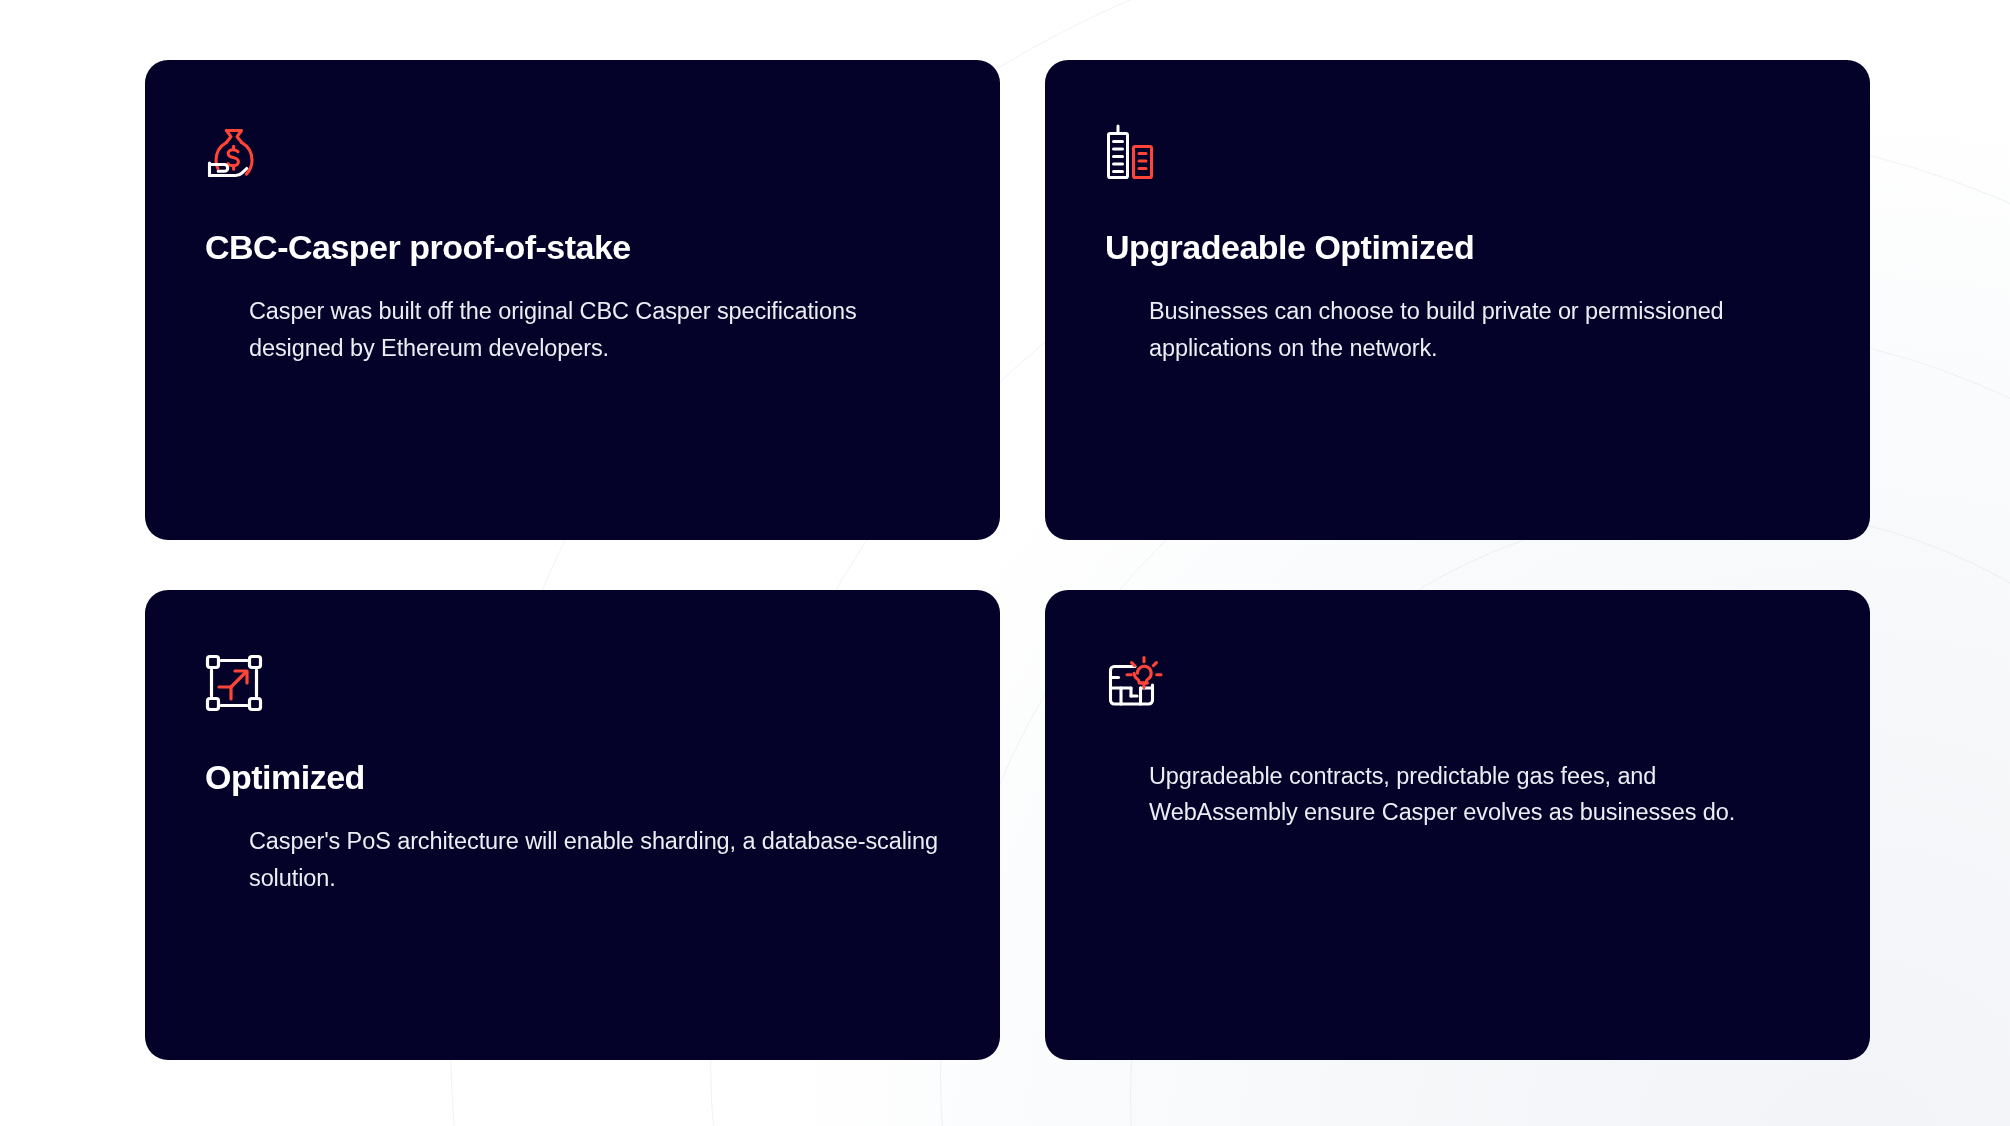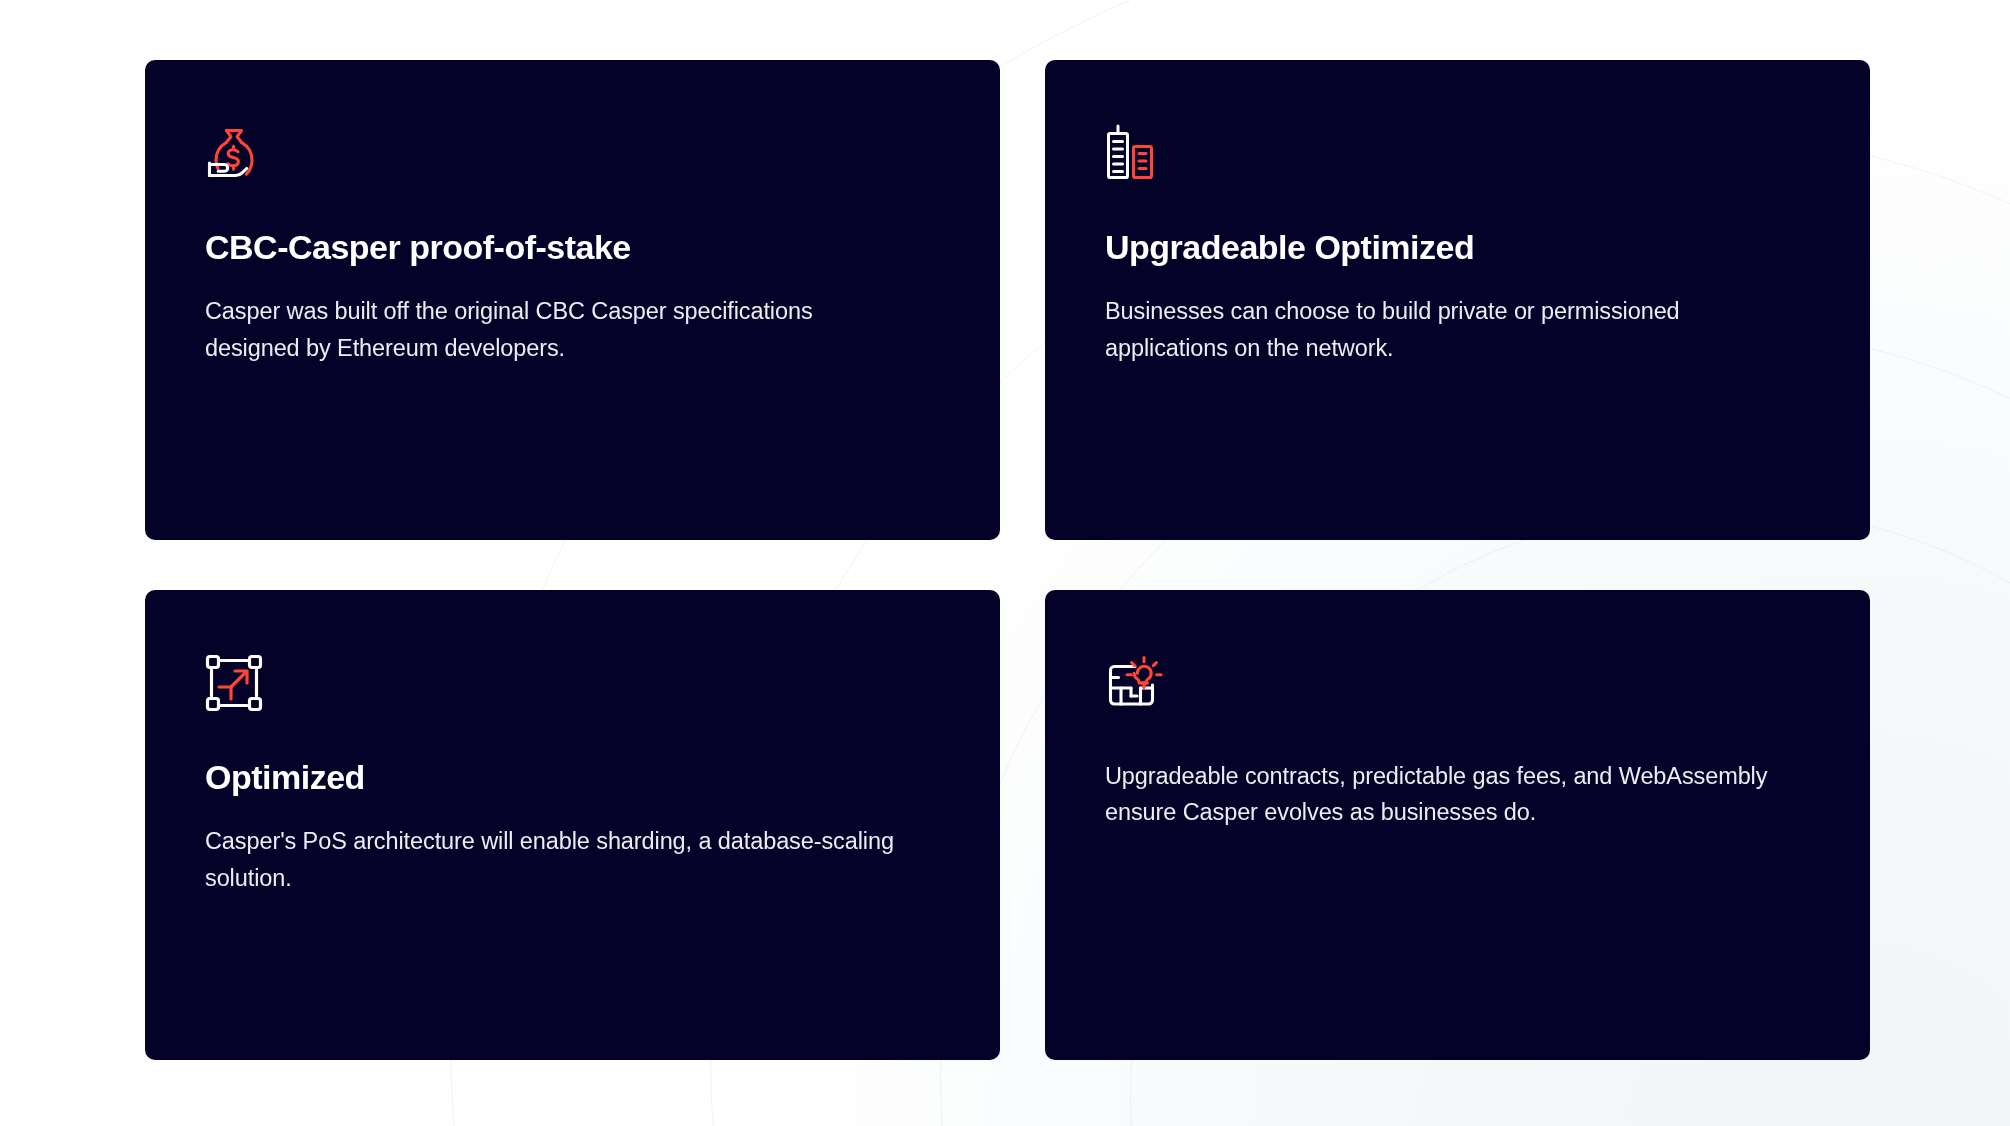--- a/index.html
+++ b/index.html
@@ -49,21 +49,21 @@
     display: grid;
     grid-template-columns: 855px 825px;
     grid-template-rows: 480px 470px;
     column-gap: 45px;
     row-gap: 50px;
     z-index: 2;
   }
 
   .card {
     background: #050229;
-    border-radius: 10px;
+    border-radius: 23px;
     padding: 64px 60px 0 60px;
     overflow: hidden;
     position: relative;
   }
 
   .card-icon {
     width: 58px;
     height: 58px;
     display: block;
     margin-bottom: 46px;
@@ -79,20 +79,21 @@
     margin-bottom: 26px;
   }
 
   .card-body {
     color: #eceef5;
     font-size: 23.5px;
     font-weight: 400;
     line-height: 1.55;
     letter-spacing: -0.1px;
     max-width: 700px;
+    margin-left: 44px;
   }
   .card--enterprise .card-body,
   .card--future .card-body { max-width: 690px; }
 </style>
 </head>
 <body>
 
 <div class="bg-wash"></div>
 <div class="bg-arc a1"></div>
 <div class="bg-arc a2"></div>

